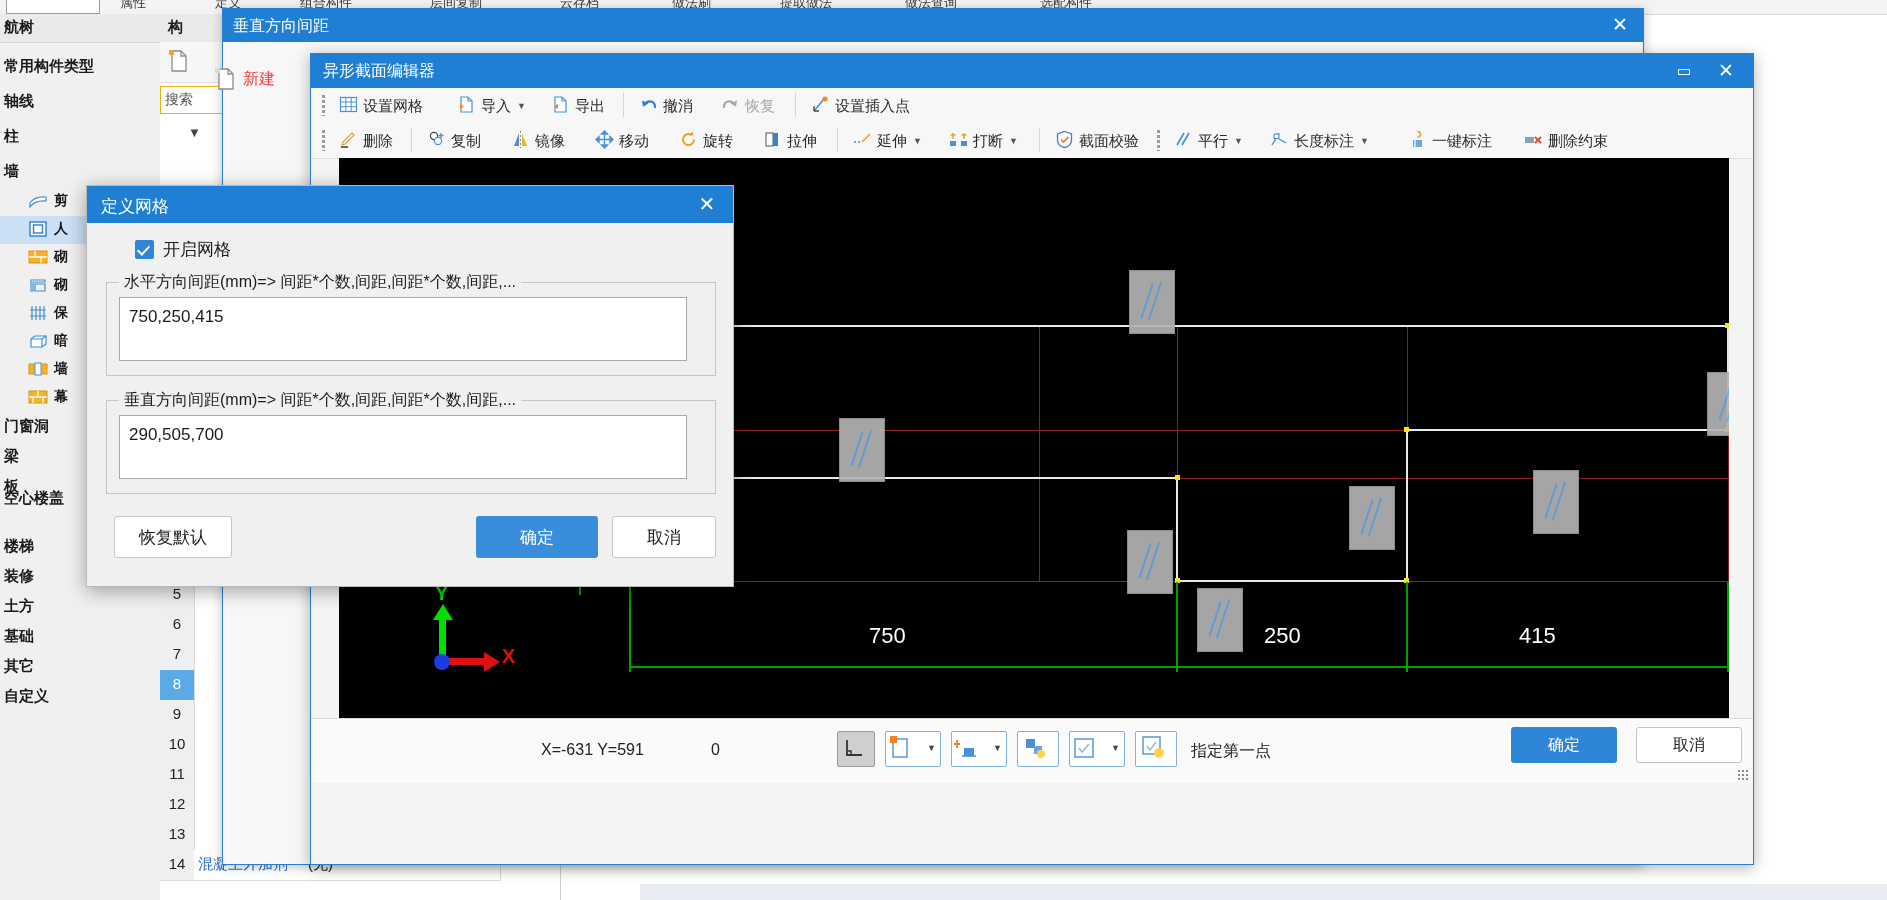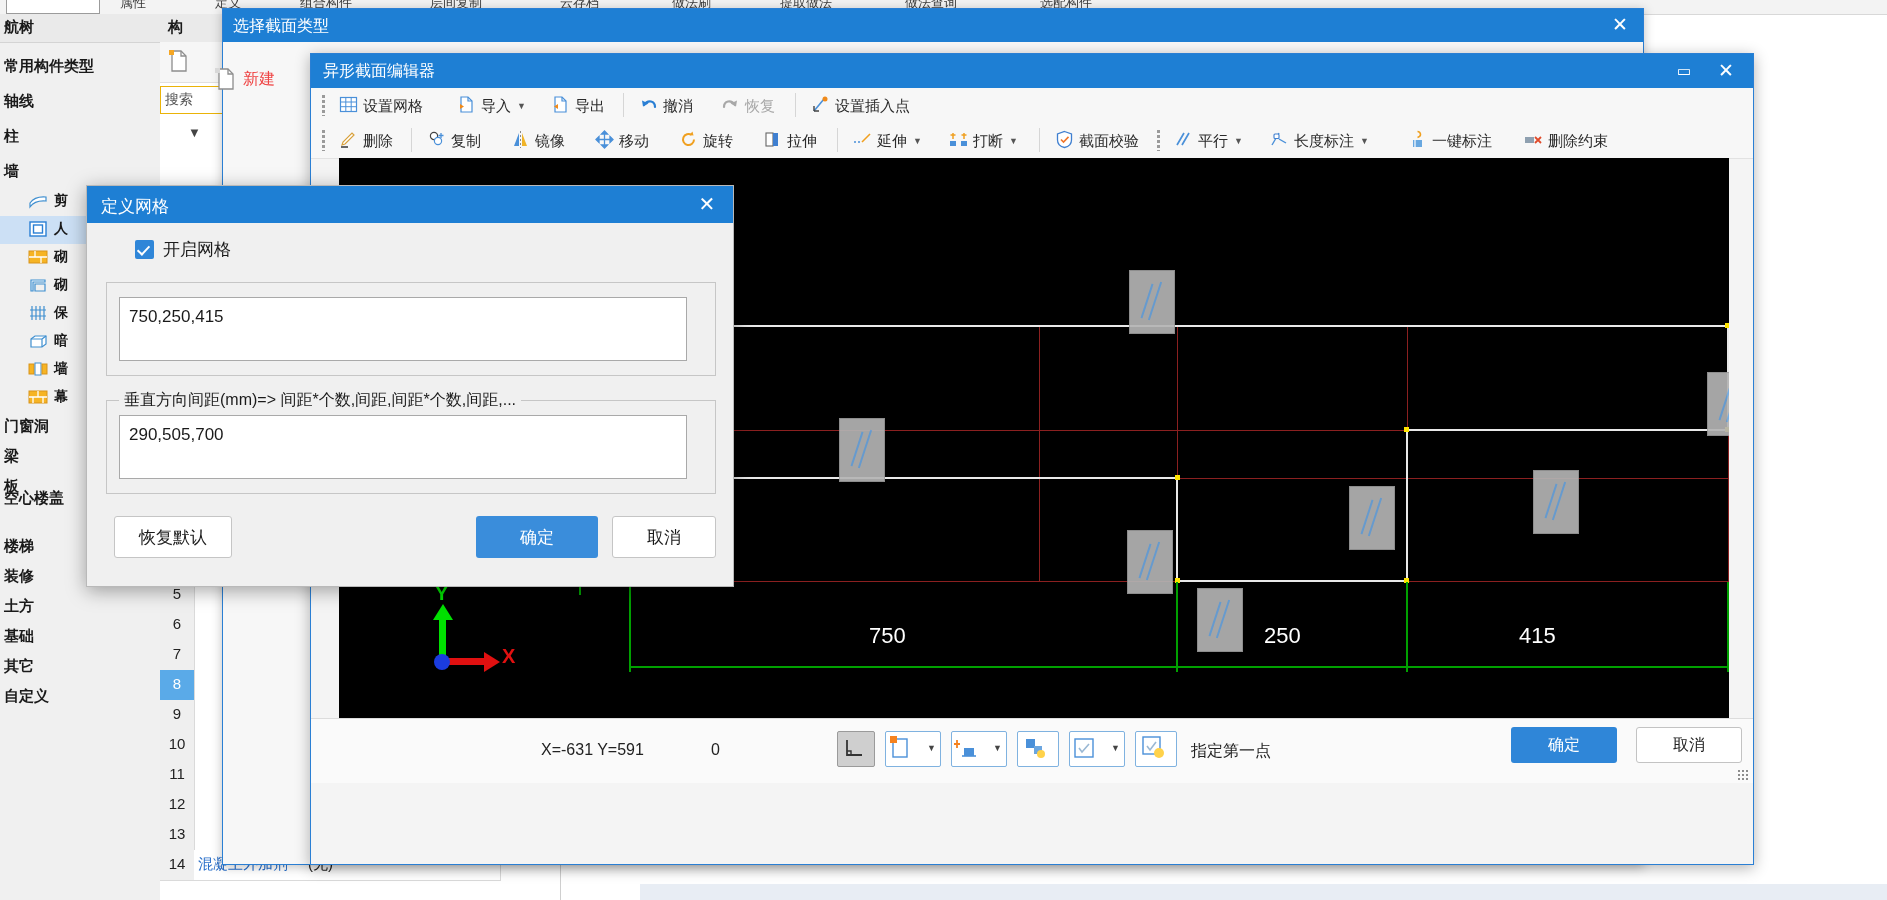--- a/index.html
+++ b/index.html
@@ -314,21 +314,21 @@
   </div>
 <div class="grid-cell-b" style="top:850px">
   <span>(无)</span>
   </div>
 <div class="grid-cell-c" style="top:850px"></div>
 
 <div class="abs" id="bottom-strip"></div>
 
 <div class="abs" id="dlg-section-type">
   <div class="titlebar">
-    <span class="t">选择截面类型</span>
+    <span class="t">垂直方向间距</span>
     <span class="x">✕</span>
   </div>
   <div id="dst-body">
     <div id="dst-new">
       <span class="abs" style="left:0;top:2px">
         <svg width="26" height="26" viewBox="0 0 26 26">
             <path d="M6 3h9l5 5v15H6z" fill="#fff" stroke="#8d8d8d" stroke-width="1.3"></path>
             <path d="M15 3v5h5" fill="none" stroke="#8d8d8d" stroke-width="1.3"></path>
             <rect x="2" y="2" width="5" height="5" fill="#d8d8d8"></rect>
           </svg>
@@ -653,20 +653,21 @@
     <span class="t">定义网格</span>
     <span id="grid-close">✕</span>
   </div>
 
   <div id="chk-row">
     <span id="chk-box"></span>
     <span id="chk-label">开启网格</span>
   </div>
 
   <div class="fieldset" style="top:96px;height:92px">
+    <span class="fs-legend">水平方向间距(mm)=&gt; 间距*个数,间距,间距*个数,间距,...</span>
     <div class="fs-input">
       <span>750,250,415</span>
     </div>
   </div>
 
   <div class="fieldset" style="top:214px;height:92px">
     <span class="fs-legend">垂直方向间距(mm)=&gt; 间距*个数,间距,间距*个数,间距,...</span>
     <div class="fs-input">
       <span>290,505,700</span>
     </div>

